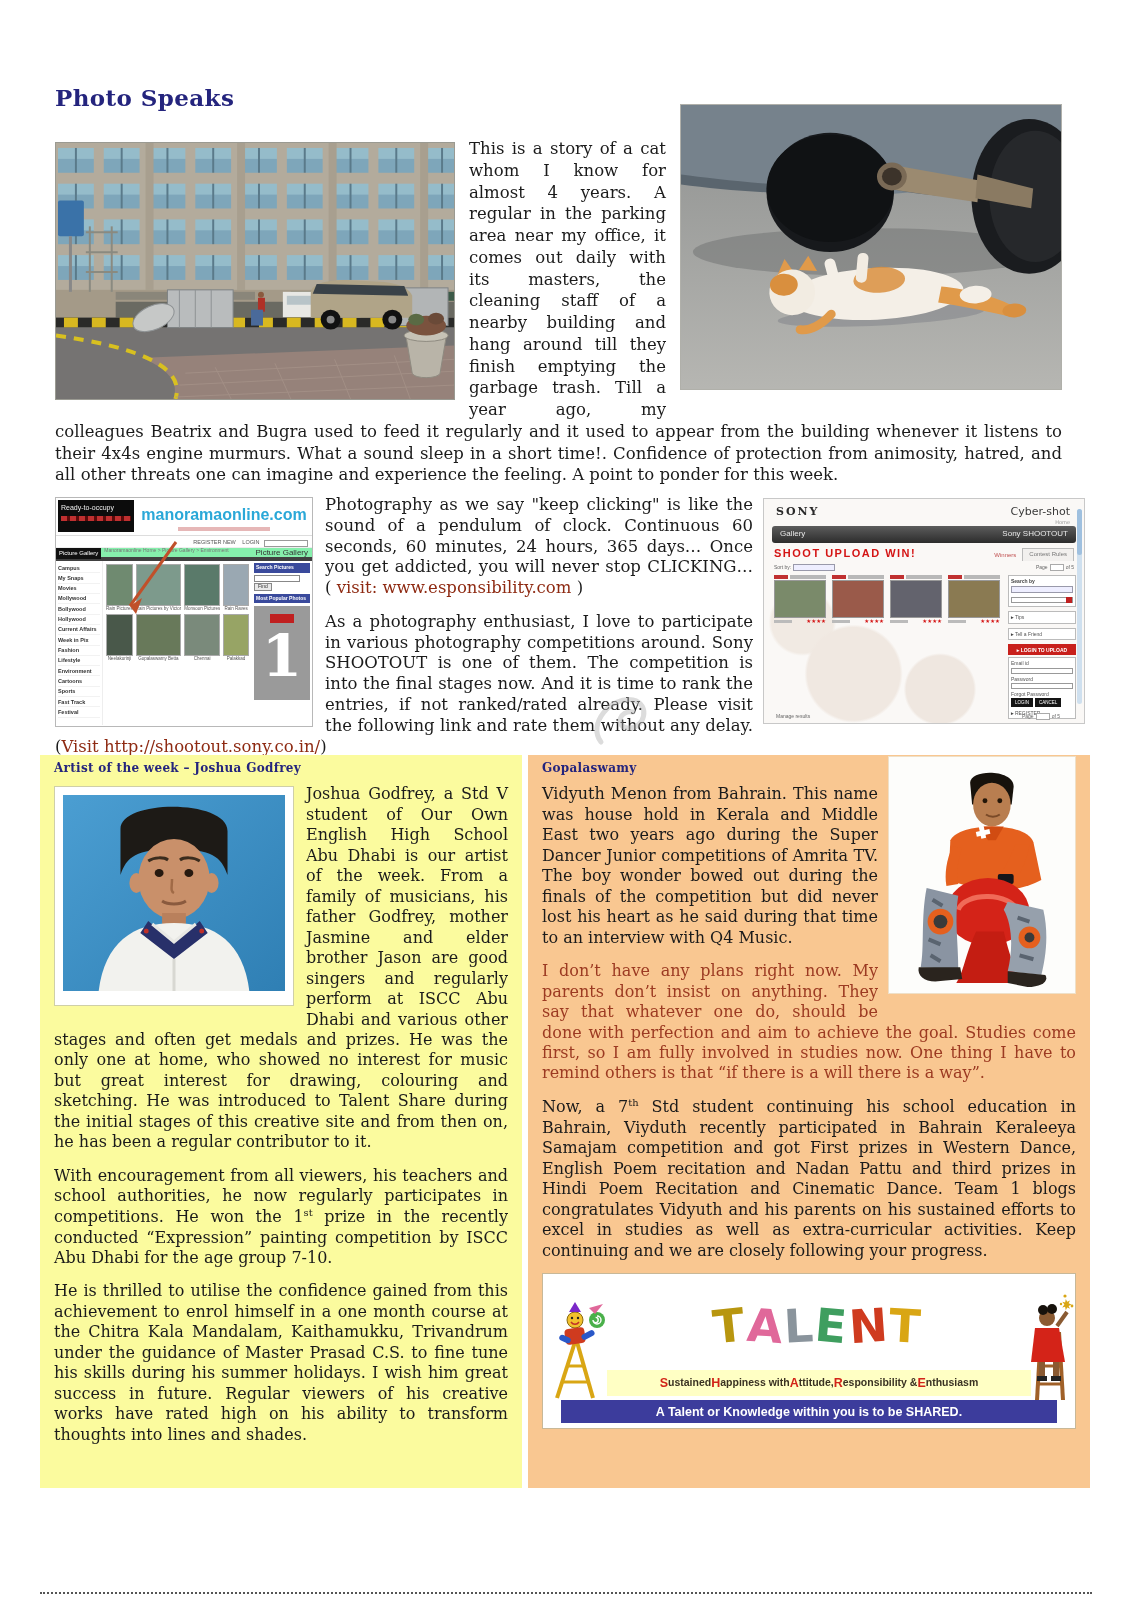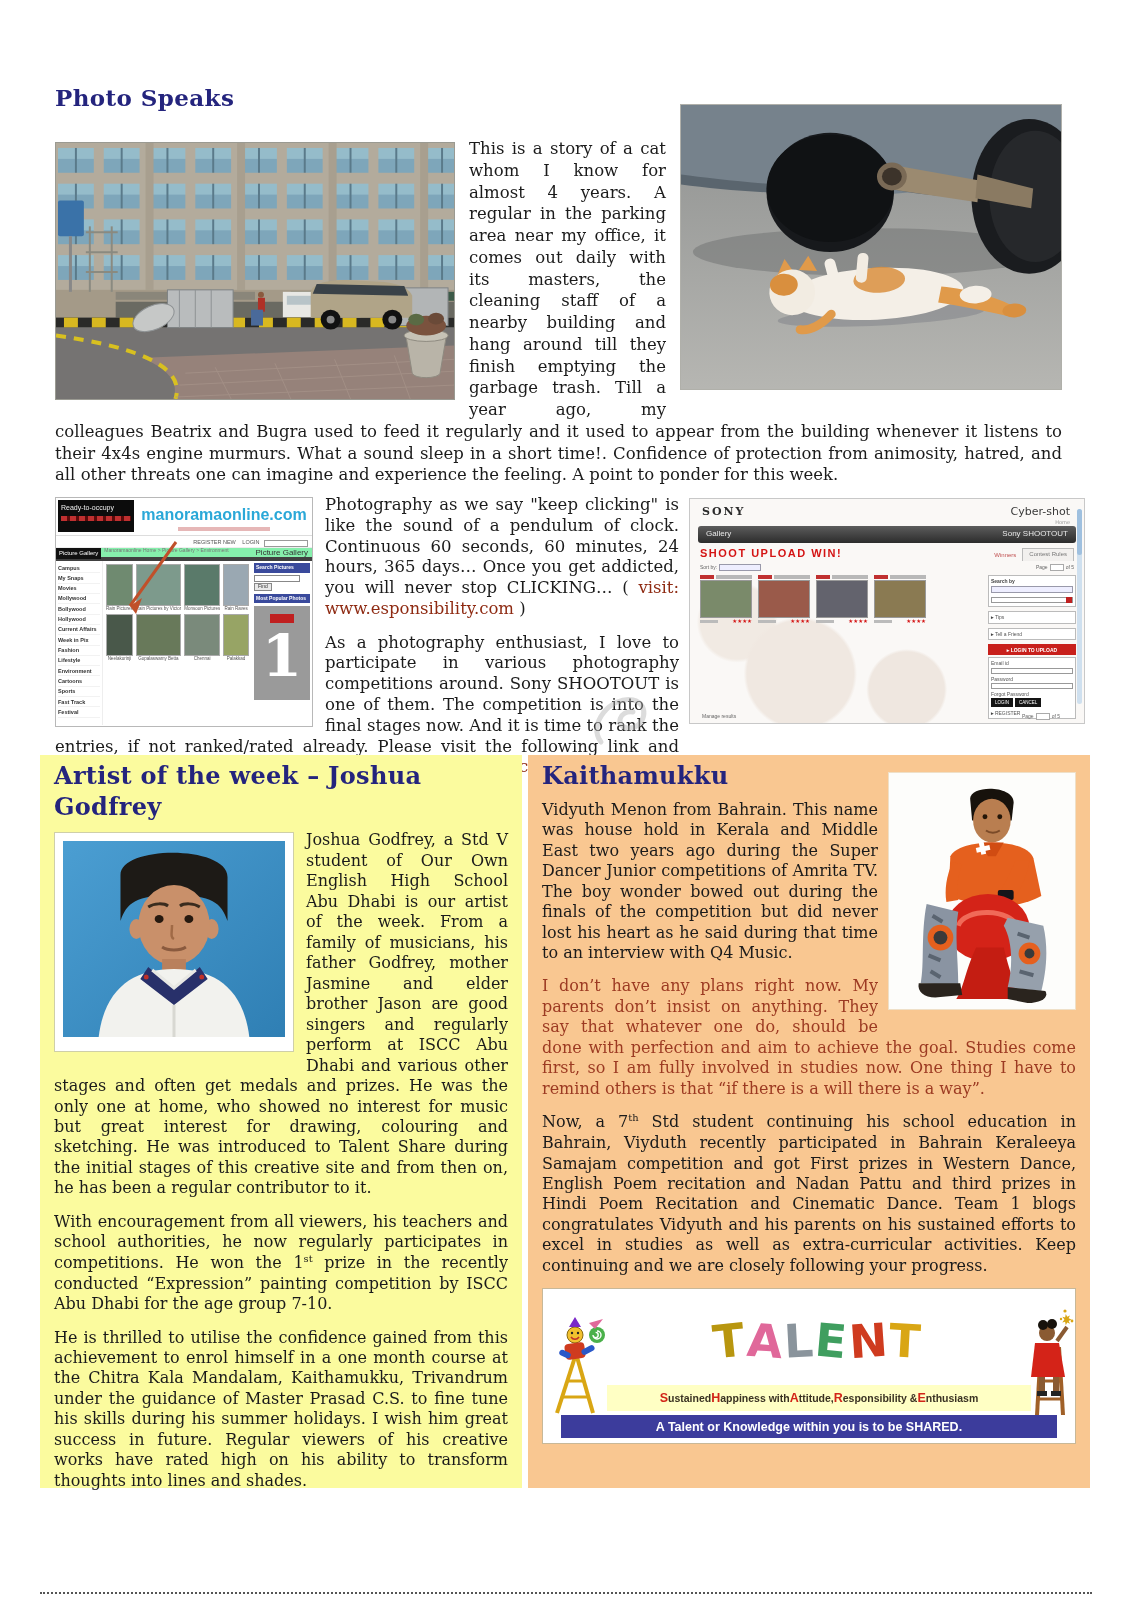--- a/index.html
+++ b/index.html
@@ -2,21 +2,21 @@
 <html><head>
 <meta charset="utf-8">
 <style>
 *{margin:0;padding:0;box-sizing:border-box}
 html,body{background:#ffffff}
 body{width:1130px;height:1600px;position:relative;font-family:"DejaVu Serif","Liberation Serif",serif;color:#1b1b1b;overflow:hidden}
 .page{position:absolute;left:0;top:0;width:1130px;height:1600px;background:#fff}
 
 
 .h-main{position:absolute;left:55px;top:84px;font-size:23px;font-weight:bold;color:#24247d;letter-spacing:.4px}
-.h2{font-size:24px;font-weight:bold;color:#24247d;margin:2px 0 8px;text-align:left;letter-spacing:.3px}
+.h2{font-size:12px;font-weight:bold;color:#24247d;margin:2px 0 8px;text-align:left;letter-spacing:.3px}
 
 
 .flow1{position:absolute;left:55px;top:138px;width:1007px;font-size:16.5px;line-height:1.32;text-align:justify}
 .flow2{position:absolute;left:55px;top:495px;width:1030px;font-size:16.5px;line-height:1.26;text-align:justify}
 .street{float:left;width:400px;height:258px;margin:4px 14px 8px 0;border:1px solid #9a9a92;overflow:hidden}
 .catph{float:right;width:382px;height:286px;margin:-34px 0 10px 14px;border:1px solid #b0b0aa;overflow:hidden}
 .street svg,.catph svg,.phsvg svg{display:block;width:100%;height:100%}
 .para-gap{margin-top:13px}
 .link{color:#8e2a12}
 .sup{vertical-align:super;font-size:.62em}
@@ -54,21 +54,21 @@
 .mano-colr{width:60px;padding:2px}
 .bluebar{background:#3a4a9c;color:#fff;font-size:5px;font-weight:bold;padding:2px;margin-bottom:2px;white-space:nowrap;overflow:hidden}
 .msearch .box{display:block;width:46px;height:7px;border:1px solid #888;background:#fff;margin:1px 0}
 .mfind{display:inline-block;font-size:5px;border:1px solid #888;padding:0 3px;background:#e8e8e8;color:#333}
 .mpop{background:#9a9a9a;height:94px;margin-top:3px;position:relative;text-align:center}
 .mtag{position:absolute;top:8px;left:50%;transform:translateX(-50%);background:#c02020;width:24px;height:9px}
 .mone{color:#fff;font-size:58px;font-weight:bold;line-height:100px;font-family:"DejaVu Serif",serif}
 .mano-arrow{position:absolute;left:58px;top:38px;width:80px;height:90px;pointer-events:none}
 
 
-.sony{float:right;width:396px;height:226px;margin:3px 0 20px 10px;position:relative;border:1px solid #c8c8c8;font-family:"Liberation Sans",sans-serif;font-size:6px;color:#555;text-align:left;overflow:hidden;
+.sony{float:right;width:322px;height:226px;margin:3px 0 20px 10px;position:relative;border:1px solid #c8c8c8;font-family:"Liberation Sans",sans-serif;font-size:6px;color:#555;text-align:left;overflow:hidden;
 background:#faf8f6;background-image:radial-gradient(circle at 28% 78%,#f0e8e1 0 16%,transparent 17%),radial-gradient(circle at 55% 85%,#efe7e0 0 13%,transparent 14%),radial-gradient(circle at 12% 55%,#f1eae3 0 10%,transparent 11%)}
 .sony-top{height:25px;padding:6px 14px 0 12px;display:flex;justify-content:space-between}
 .sony-logo{font-family:"DejaVu Serif",serif;font-weight:bold;font-size:11px;letter-spacing:2px;color:#2a2a2a}
 .sony-cs{text-align:right;font-size:11px;color:#3a3a3a;font-family:"DejaVu Sans",sans-serif}
 .sony-cs .home{font-size:5px;color:#999;text-align:right}
 .sony-bar{height:17px;margin:2px 8px;background:linear-gradient(#5c5c5c,#2c2c2c);border-radius:3px;color:#e8e8e8;display:flex;justify-content:space-between;align-items:center;padding:0 8px;font-size:8px}
 .sony-tagrow{display:flex;align-items:flex-end;margin:4px 10px 2px}
 .sony-shout{color:#d41414;font-weight:bold;font-size:11px;letter-spacing:1.5px;flex:1}
 .sony-win{color:#c05050;font-size:6px;margin:0 6px 1px 0}
 .sony-rules{border:1px solid #bbb;border-bottom:none;background:#f2f0ee;padding:2px 6px;font-size:6px;color:#777}
@@ -485,21 +485,21 @@
           <circle cx="140" cy="136" r="2.5" fill="#c03028"></circle>
         <line x1="112" y1="164" x2="112" y2="196" stroke="#d8d8d2" stroke-width="3"></line>
       </svg>
     </div>
     <p>Joshua Godfrey, a Std V student of Our Own English High School Abu Dhabi is our artist of the week. From a family of musicians, his father Godfrey, mother Jasmine and elder brother Jason are good singers and regularly perform at ISCC Abu Dhabi and various other stages and often get medals and prizes. He was the only one at home, who showed no interest for music but great interest for drawing, colouring and sketching. He was introduced to Talent Share during the initial stages of this creative site and from then on, he has been a regular contributor to it.</p>
     <p class="para-gap"><span>With encouragement from all viewers, his teachers and school authorities, he now regularly participates in competitions. He won the 1</span><sup class="sup">st</sup><span> prize in the recently conducted “Expression” painting competition by ISCC Abu Dhabi for the age group 7-10.</span></p>
     <p class="para-gap">He is thrilled to utilise the confidence gained from this achievement to enrol himself in a one month course at the Chitra Kala Mandalam, Kaithamukku, Trivandrum under the guidance of Master Prasad C.S. to fine tune his skills during his summer holidays. I wish him great success in future. Regular viewers of his creative works have rated high on his ability to transform thoughts into lines and shades.</p>
   </div>
 
   <div class="col-orange">
-    <div class="h2">Kaithamukku</div>
+    <div class="h2">Gopalaswamy</div>
     <div class="vidyuth phsvg">
       <svg viewBox="0 0 180 230" preserveAspectRatio="none">
         <rect width="180" height="230" fill="#fdfdfb"></rect>
         <path d="M78,22 C78,8 122,8 122,26 L120,44 L80,44 Z" fill="#17120c"></path>
         <ellipse cx="100" cy="44" rx="19" ry="22" fill="#b97e50"></ellipse>
         <ellipse cx="93" cy="40" rx="2.5" ry="2.5" fill="#241608"></ellipse>
           <ellipse cx="108" cy="40" rx="2.5" ry="2.5" fill="#241608"></ellipse>
         <path d="M94,54 C98,57 104,57 108,54" stroke="#7a4a28" stroke-width="2" fill="none"></path>
         <path d="M58,80 C66,62 134,60 142,82 L150,120 C122,134 96,134 56,120 Z" fill="#e5601e"></path>
         <path d="M88,66 L112,66 L104,80 L96,80 Z" fill="#d14c12"></path>

